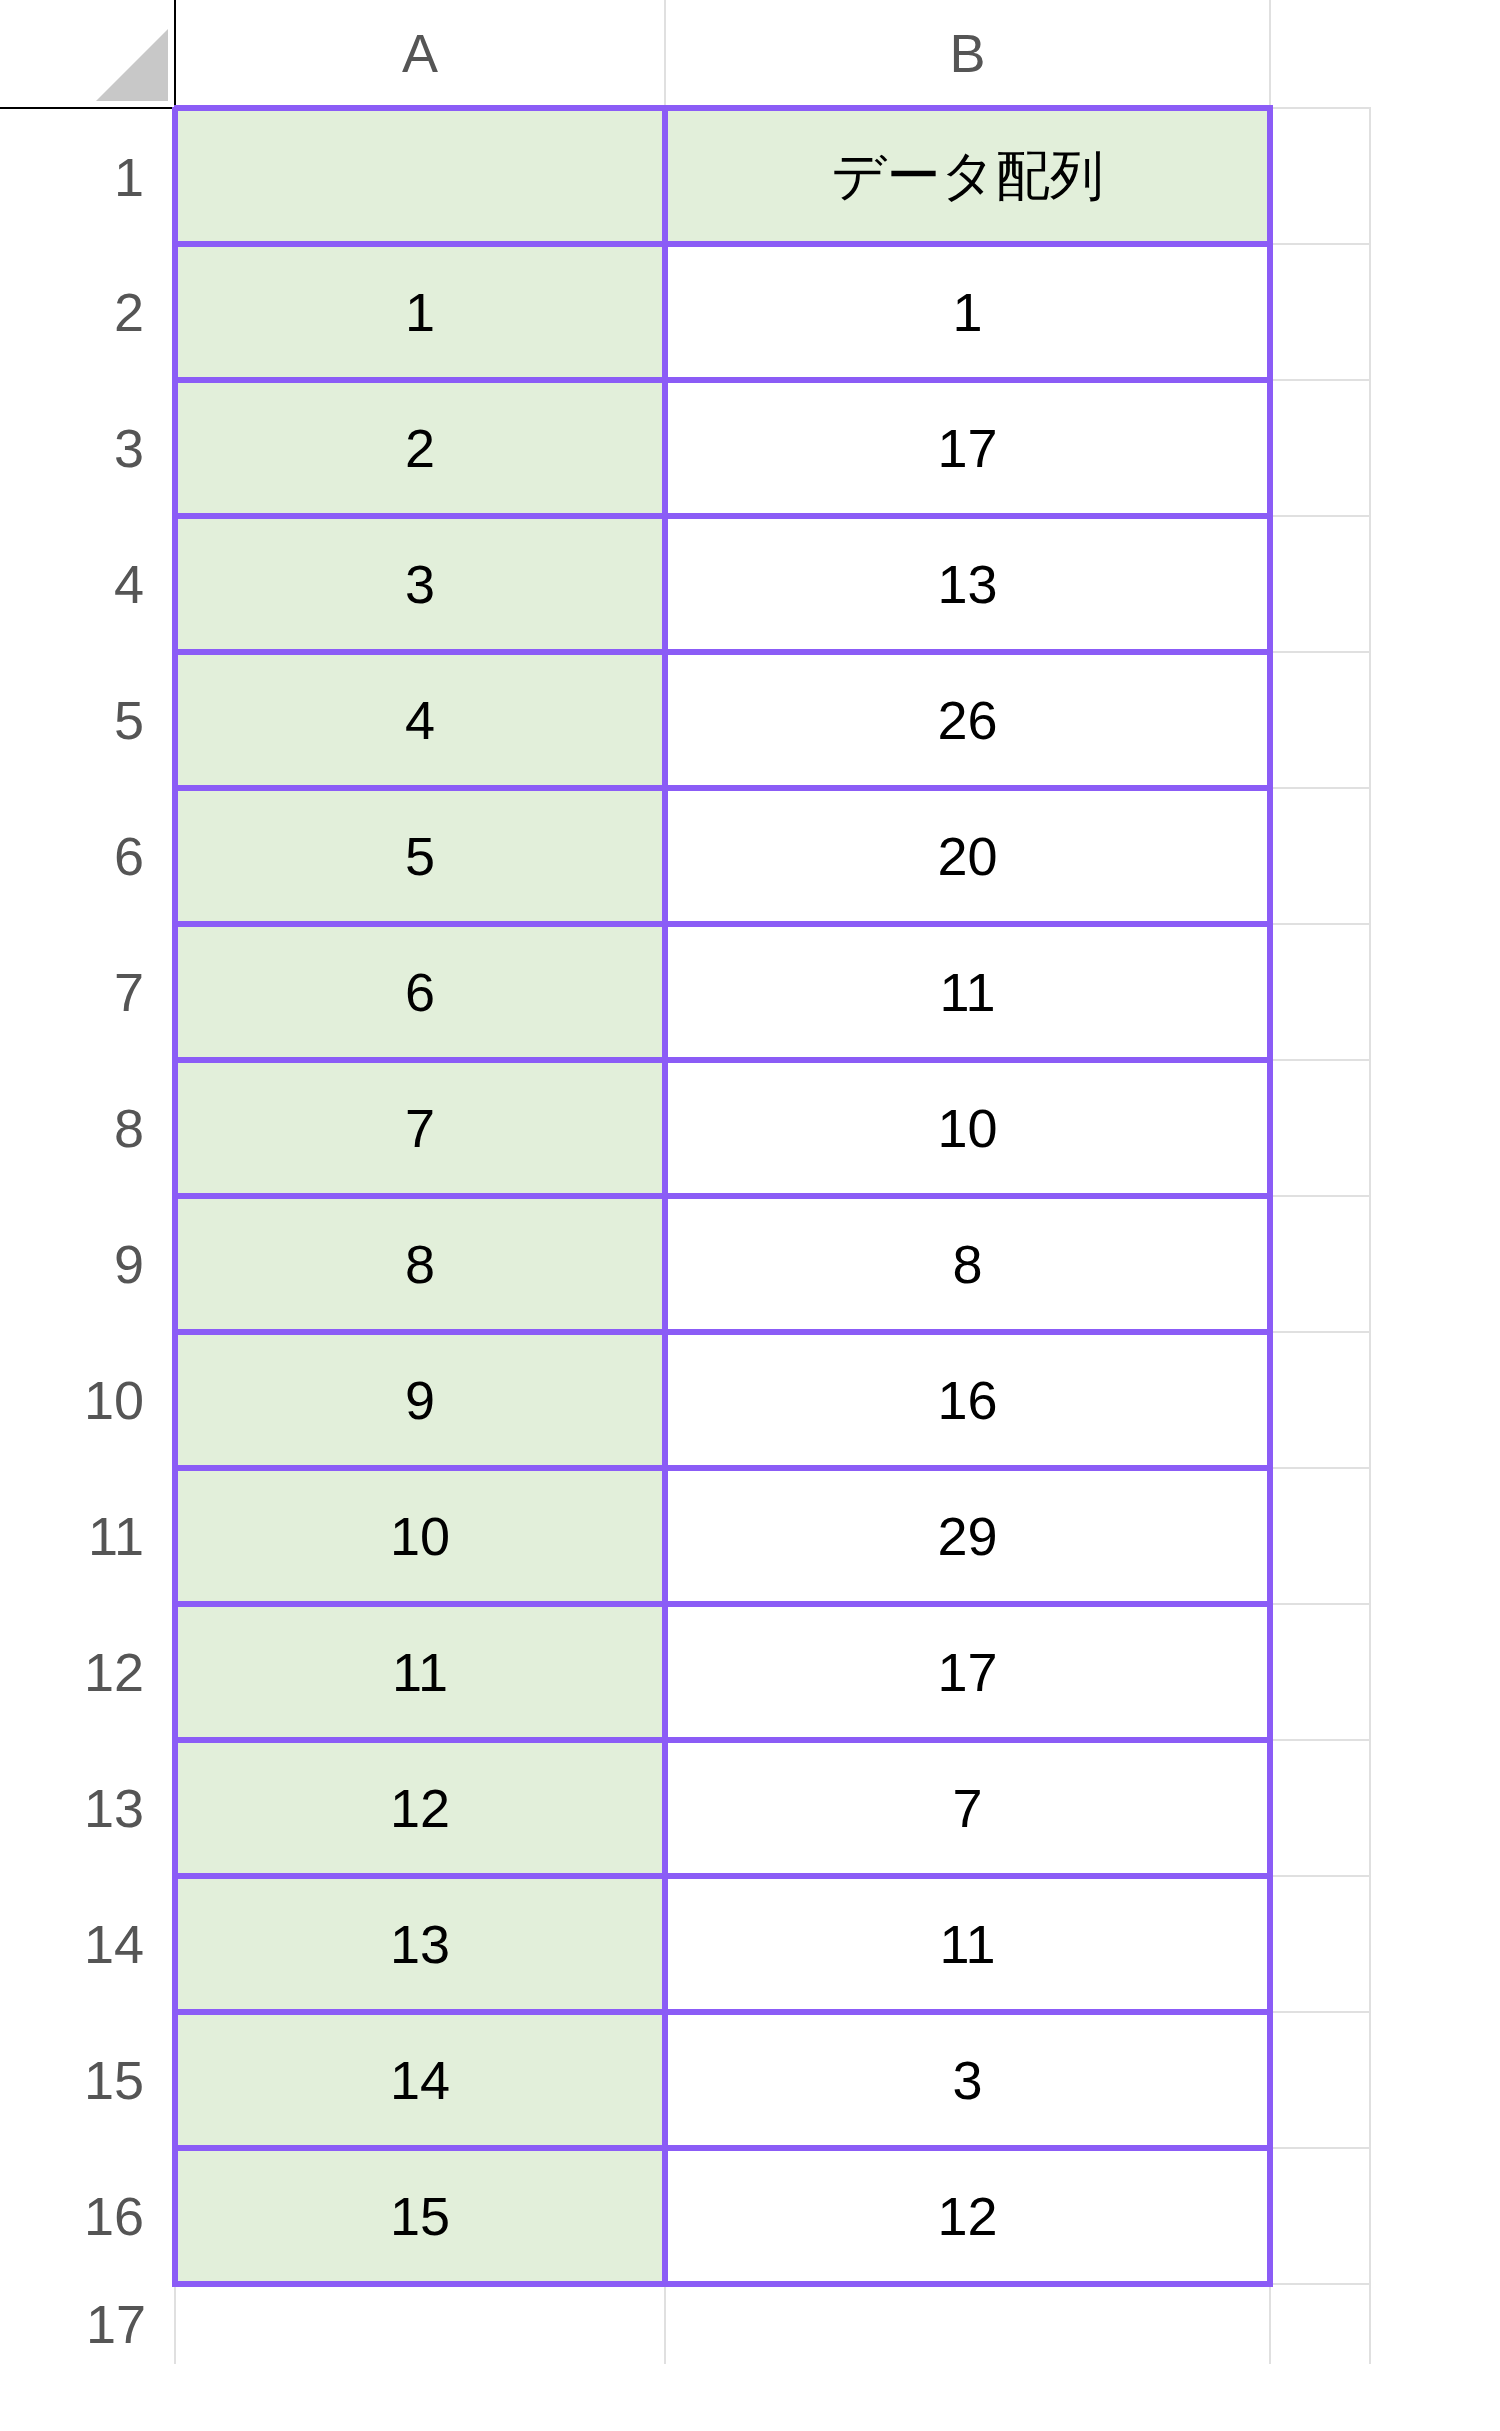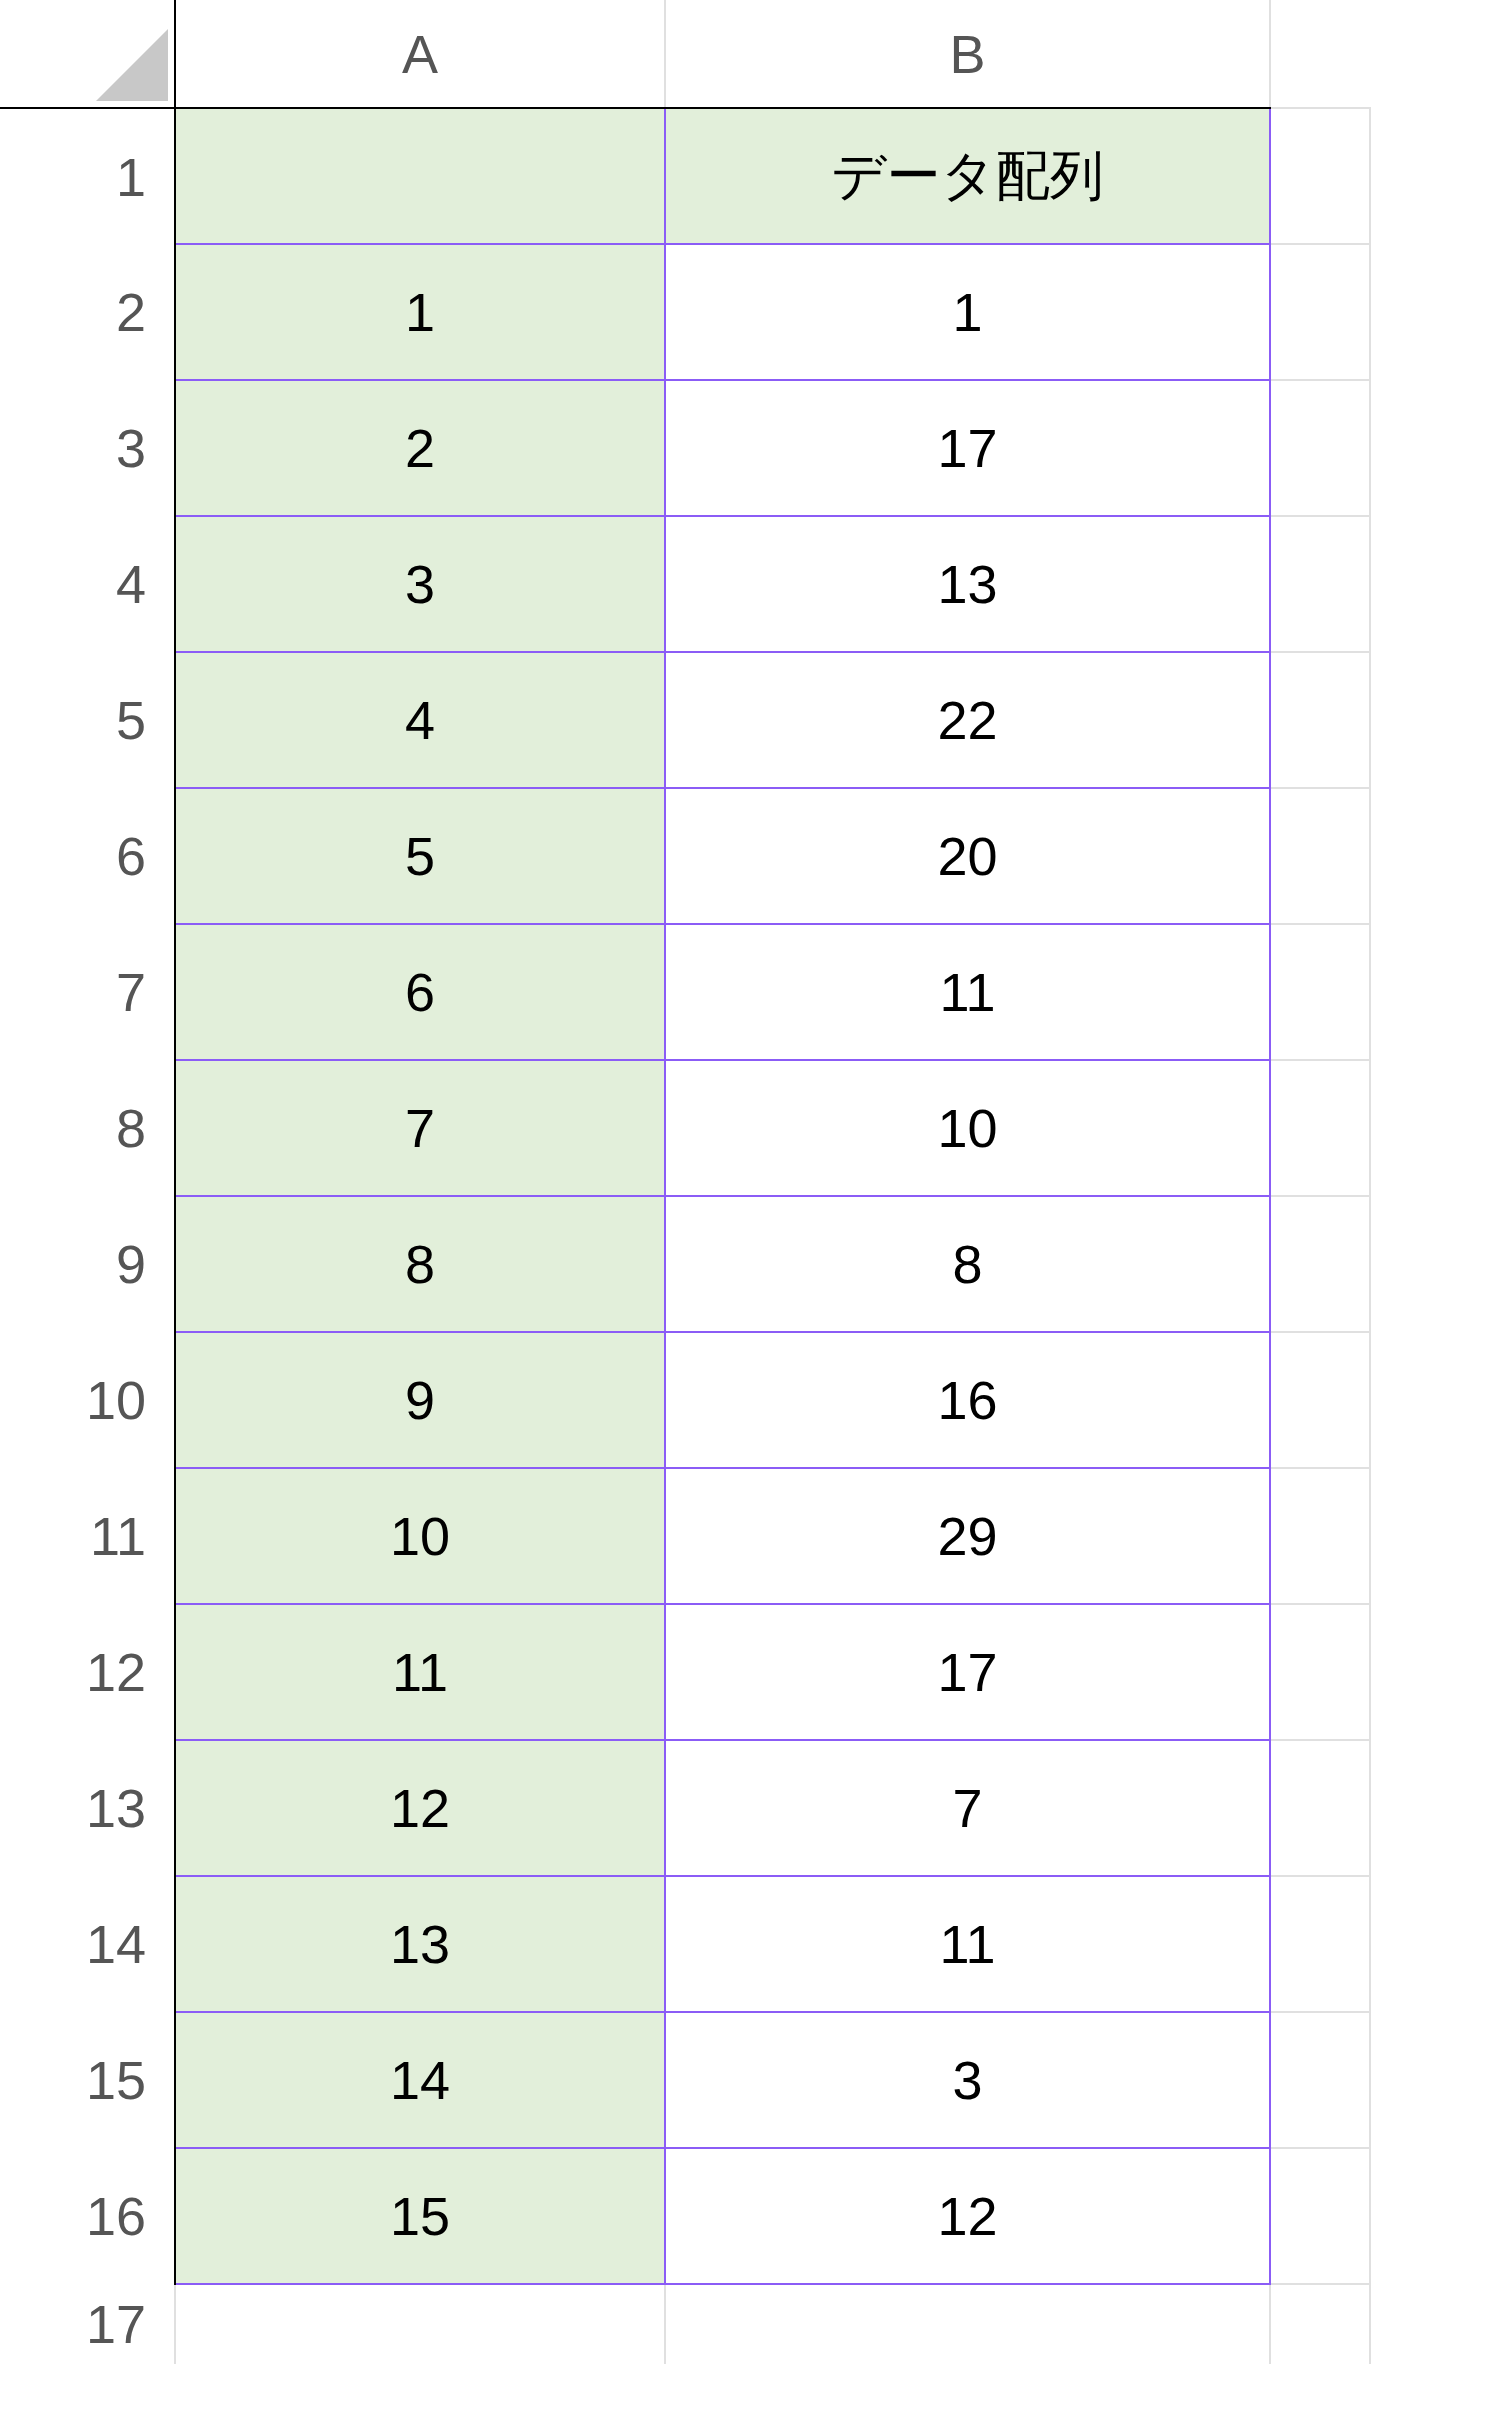--- a/index.html
+++ b/index.html
@@ -61,21 +61,21 @@
       width: 490px;
     }
     .col-B {
       width: 605px;
     }
     .col-C {
       width: 100px;
       border-right: none;
     }
     .data-cell {
-      border: 2px solid #8b5cf6;
+      border: 6px solid #8b5cf6;
       background: #ffffff;
     }
     .green-cell {
       background: #e2efda;
     }
     .empty-right {
       background: #ffffff;
       border-right: 2px solid #e0e0e0;
       border-bottom: 2px solid #e0e0e0;
     }
@@ -131,21 +131,21 @@
   <div class="row">
     <div class="cell row-header-col">4</div>
     <div class="cell data-cell green-cell col-A">3</div>
     <div class="cell data-cell col-B">13</div>
     <div class="cell empty-right col-C"></div>
   </div>
 
   <div class="row">
     <div class="cell row-header-col">5</div>
     <div class="cell data-cell green-cell col-A">4</div>
-    <div class="cell data-cell col-B">22</div>
+    <div class="cell data-cell col-B">26</div>
     <div class="cell empty-right col-C"></div>
   </div>
 
   <div class="row">
     <div class="cell row-header-col">6</div>
     <div class="cell data-cell green-cell col-A">5</div>
     <div class="cell data-cell col-B">20</div>
     <div class="cell empty-right col-C"></div>
   </div>
 

